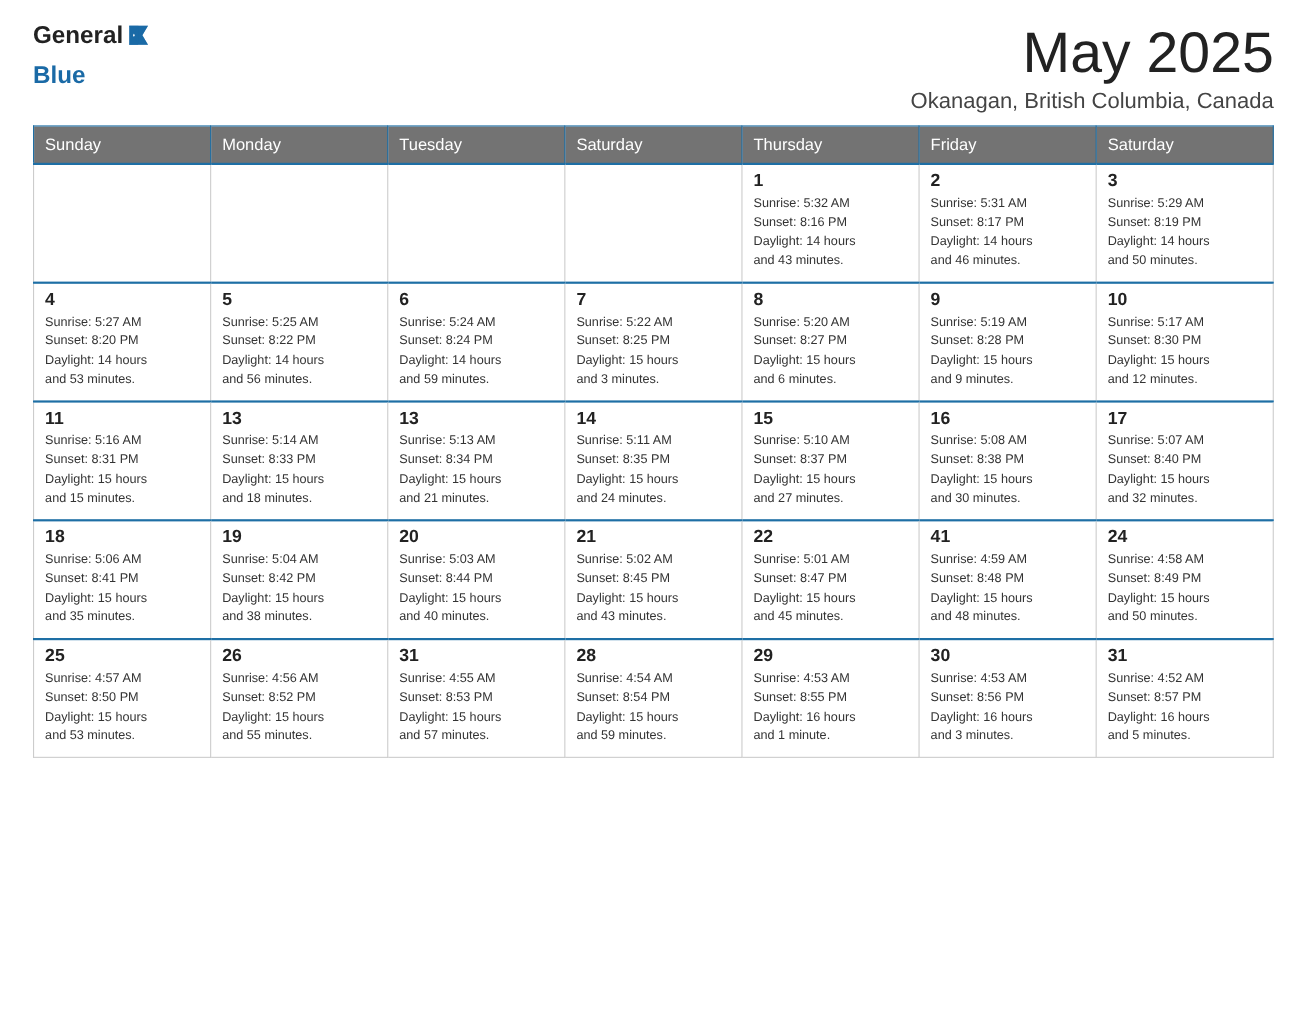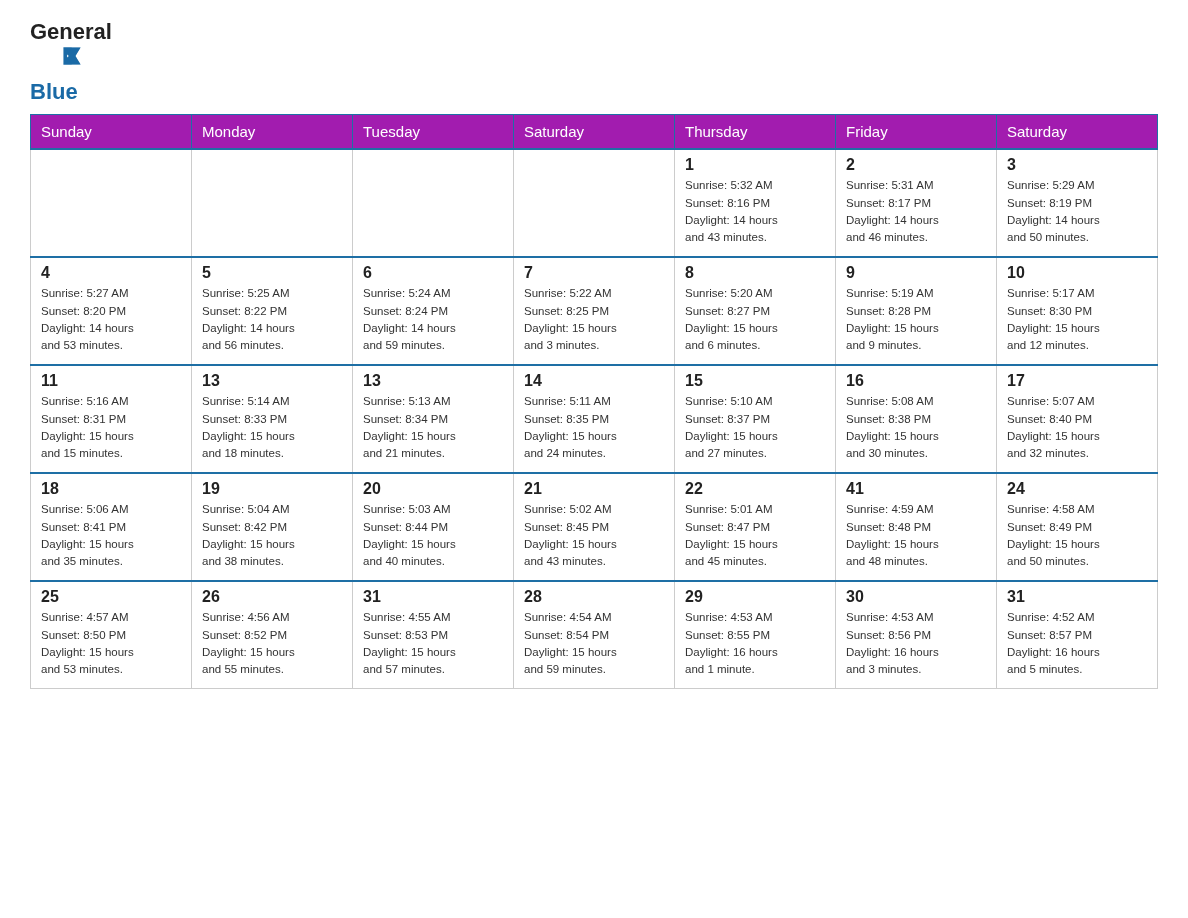--- a/index.html
+++ b/index.html
@@ -39,22 +39,21 @@
       width: 24px;
       height: 24px;
       margin-left: 2px;
     }
     .logo-wrapper {
       display: flex;
       flex-direction: column;
     }
     .logo-top {
       display: flex;
-      align-items: center;
-      flex-direction: column;
+      align-items: flex-start;
     }
     .title-section {
       text-align: right;
     }
     .month-title {
       font-size: 52px;
       font-weight: normal;
       color: #222;
       line-height: 1.1;
     }
@@ -62,21 +61,21 @@
       font-size: 20px;
       color: #444;
       margin-top: 4px;
     }
     .calendar-table {
       width: 100%;
       border-collapse: collapse;
       margin-top: 8px;
     }
     .calendar-table th {
-      background-color: #a21caf;
+      background-color: #737373;
       color: #fff;
       font-size: 15px;
       font-weight: normal;
       padding: 8px 10px;
       text-align: left;
       border: 1px solid #1e6fa5;
     }
     .calendar-table td {
       vertical-align: top;
       padding: 6px 10px 10px 10px;
@@ -117,20 +116,22 @@
         <svg class="logo-icon" viewBox="0 0 28 28" xmlns="http://www.w3.org/2000/svg">
           <polygon points="4,4 24,4 18,14 24,24 4,24 10,14" fill="#1a6aa6"></polygon>
           <polygon points="14,4 24,4 18,14 24,24 14,24" fill="#1a6aa6" opacity="0.5"></polygon>
           <polygon points="4,4 14,4 8,14 14,24 4,24" fill="#1a6aa6"></polygon>
         </svg>
       </div>
       <span class="logo-text-blue">Blue</span>
     </div>
   </div>
   <div class="title-section">
+    <div class="month-title">May 2025</div>
+    <div class="location-title">Okanagan, British Columbia, Canada</div>
   </div>
 </div>
 
 <table class="calendar-table">
   <thead>
     <tr>
       <th>Sunday</th>
       <th>Monday</th>
       <th>Tuesday</th>
       <th>Saturday</th>

